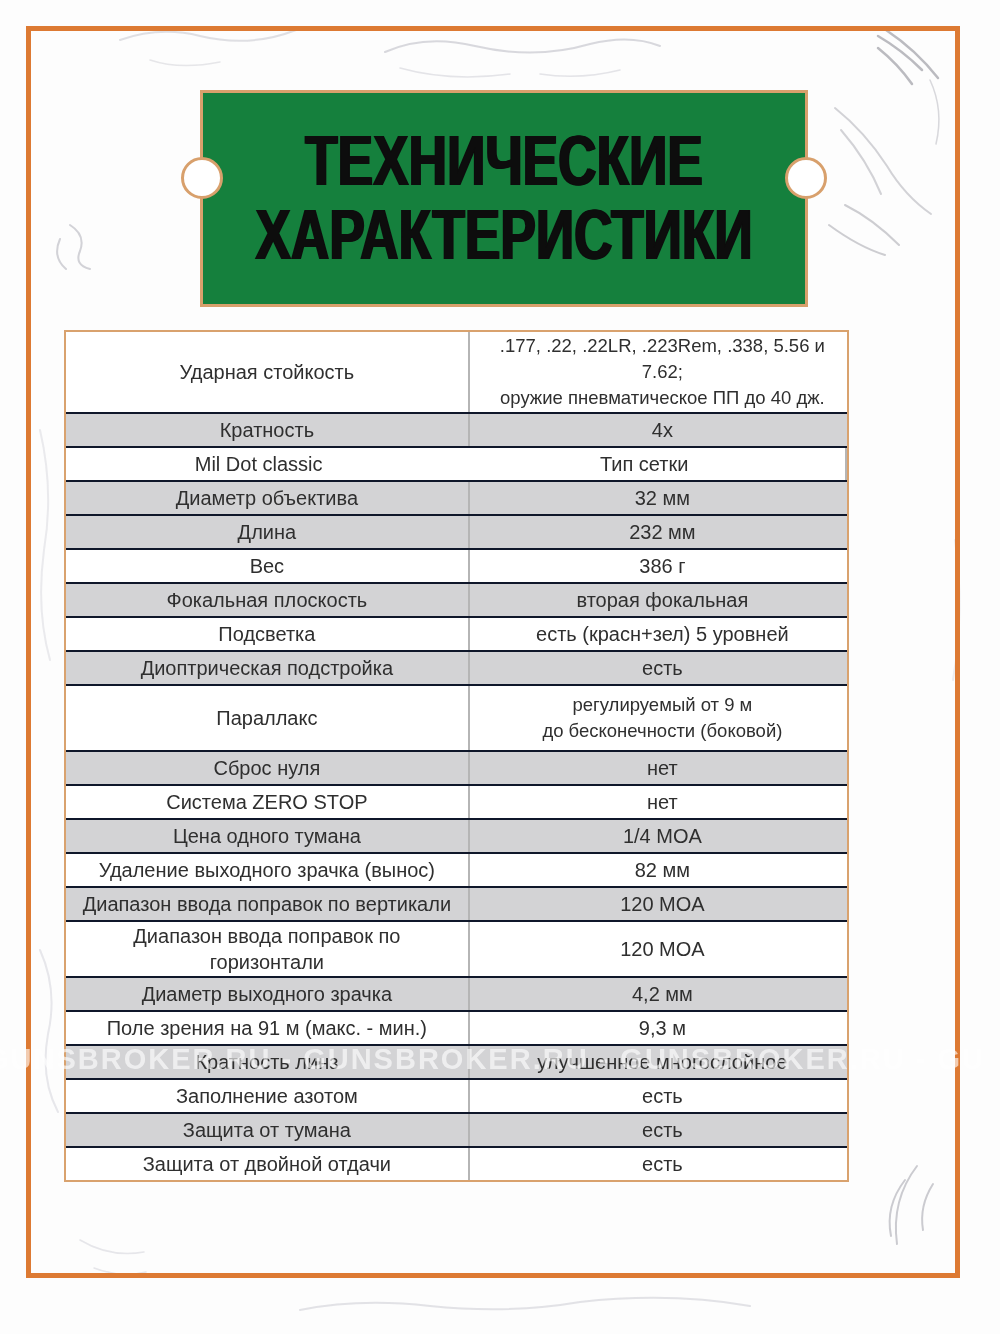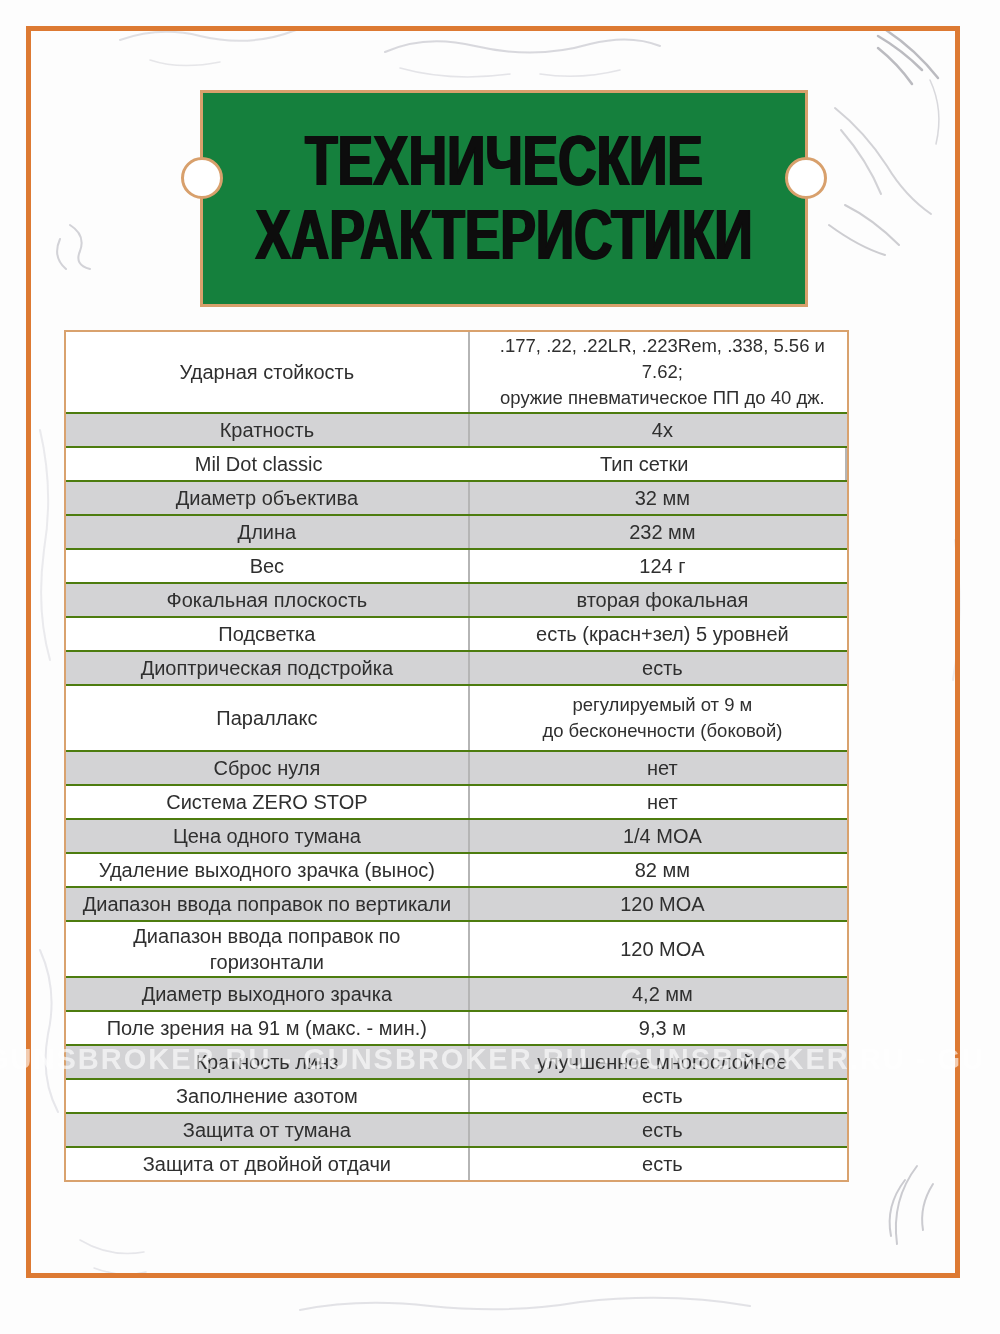--- a/index.html
+++ b/index.html
@@ -32,21 +32,21 @@
   .title-line{
     font-size:70px;font-weight:bold;line-height:1.02;color:#0d0d0d;
     letter-spacing:0px;white-space:nowrap;
     text-shadow:1.5px 0 0 currentColor,-1.5px 0 0 currentColor;
   }
   .spec-table{
     position:absolute;left:64px;top:330px;width:785px;z-index:2;
     border:2px solid #d9a26e;background:#ffffff;box-sizing:border-box;
   }
   .row{display:flex;background:#ffffff;}
-  .row + .row{border-top:2px solid #4d7c0f;}
+  .row + .row{border-top:2px solid #0f172a;}
   .row.shaded{background:#d3d3d5;}
   .cell{
     display:flex;align-items:center;justify-content:center;
     text-align:center;min-height:32px;padding:1px 8px;box-sizing:border-box;
     font-size:20px;line-height:26px;color:#2f2f2f;white-space:pre-line;
   }
   .cell.label{width:51.7%;border-right:2px solid #b5b5b5;}
   .cell.value{flex:1;padding-left:16px;}
   .row.tall .cell{min-height:64px;}
   .row.dense .cell.value{font-size:18.5px;}
@@ -110,21 +110,21 @@
       <div class="row shaded">
         <div class="cell label">Диаметр объектива</div>
         <div class="cell value">32 мм</div>
       </div>
       <div class="row shaded">
         <div class="cell label">Длина</div>
         <div class="cell value">232 мм</div>
       </div>
       <div class="row">
         <div class="cell label">Вес</div>
-        <div class="cell value">124 г</div>
+        <div class="cell value">386 г</div>
       </div>
       <div class="row shaded">
         <div class="cell label">Фокальная плоскость</div>
         <div class="cell value">вторая фокальная</div>
       </div>
       <div class="row">
         <div class="cell label">Подсветка</div>
         <div class="cell value">есть (красн+зел) 5 уровней</div>
       </div>
       <div class="row shaded">

